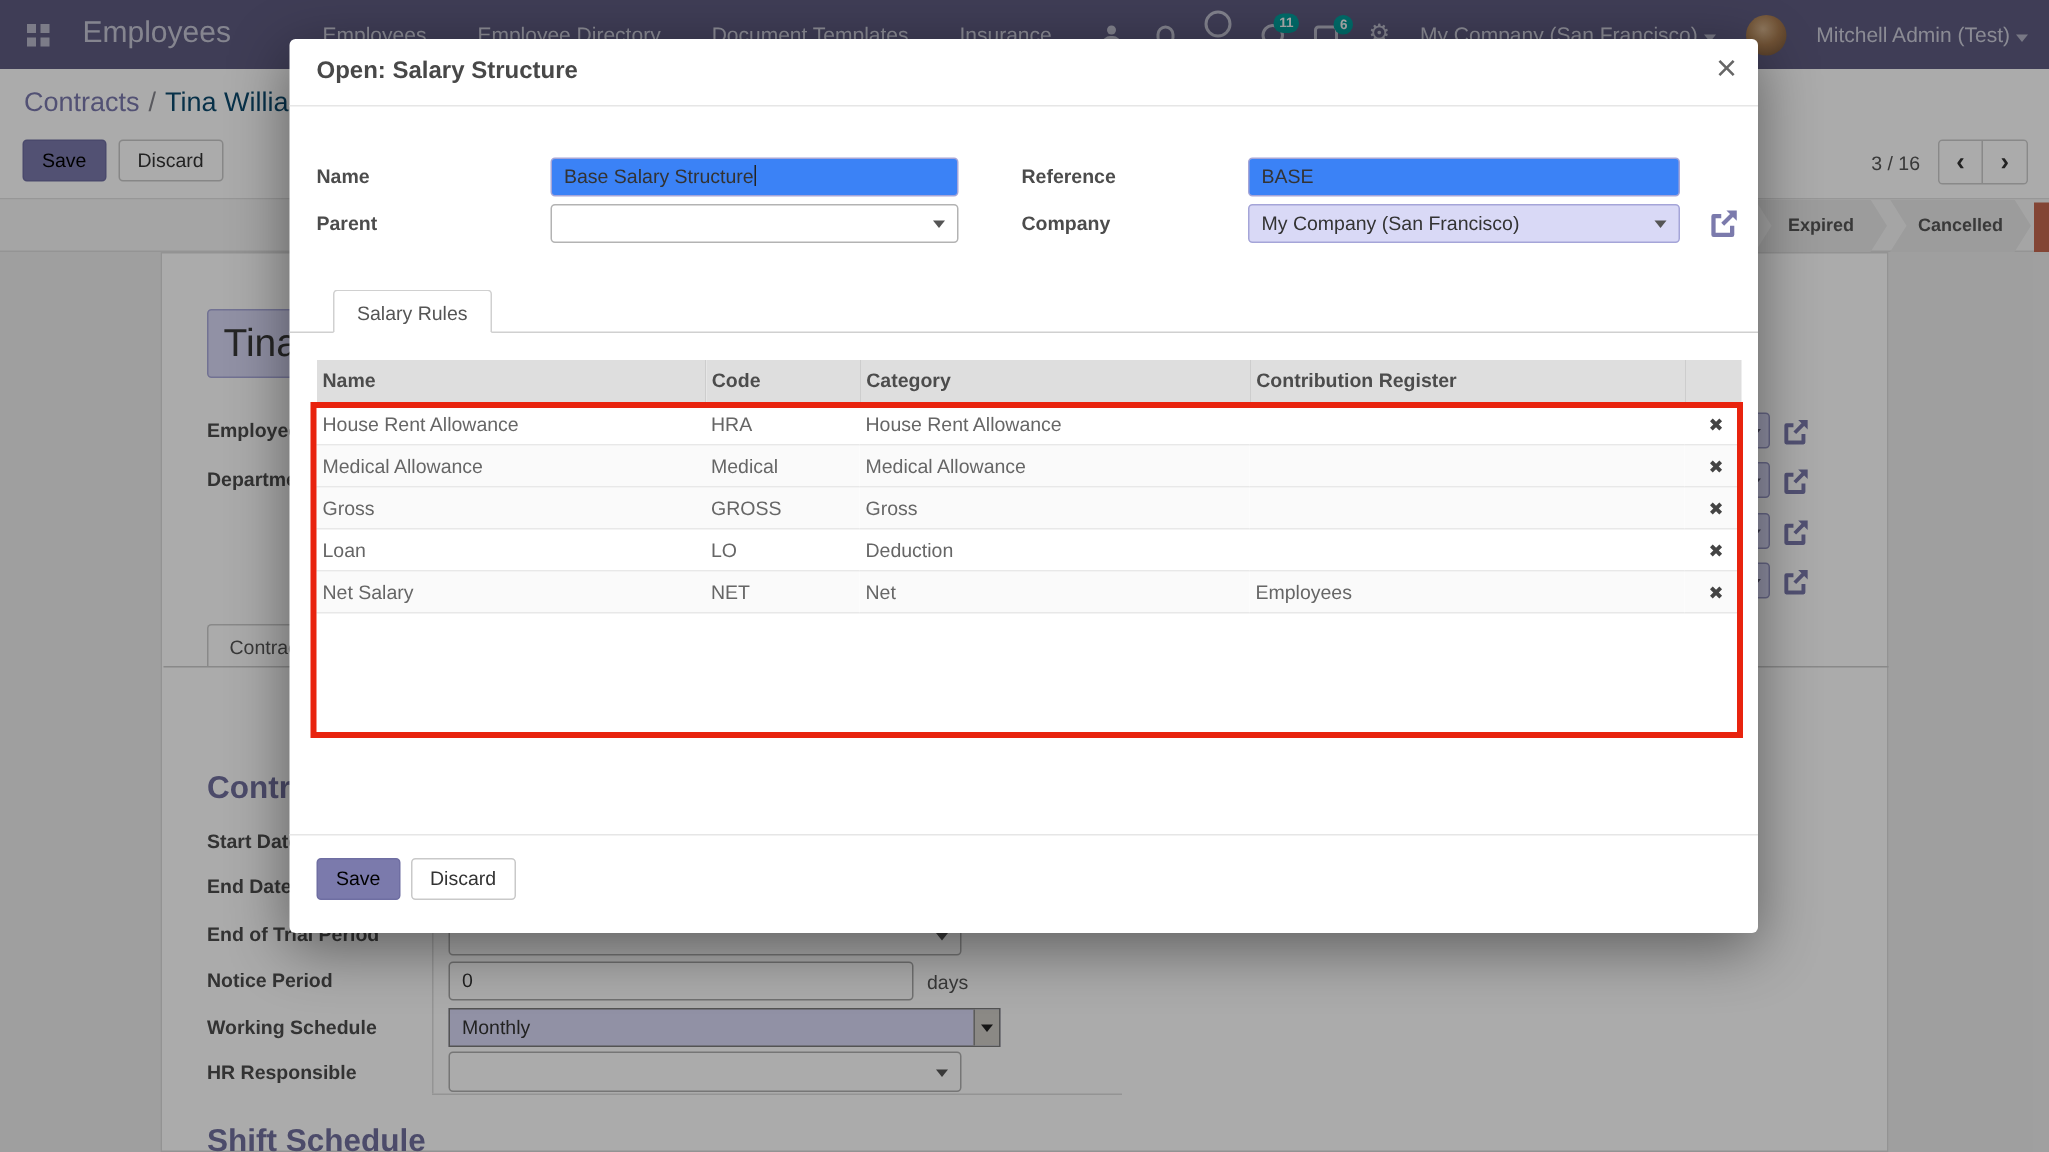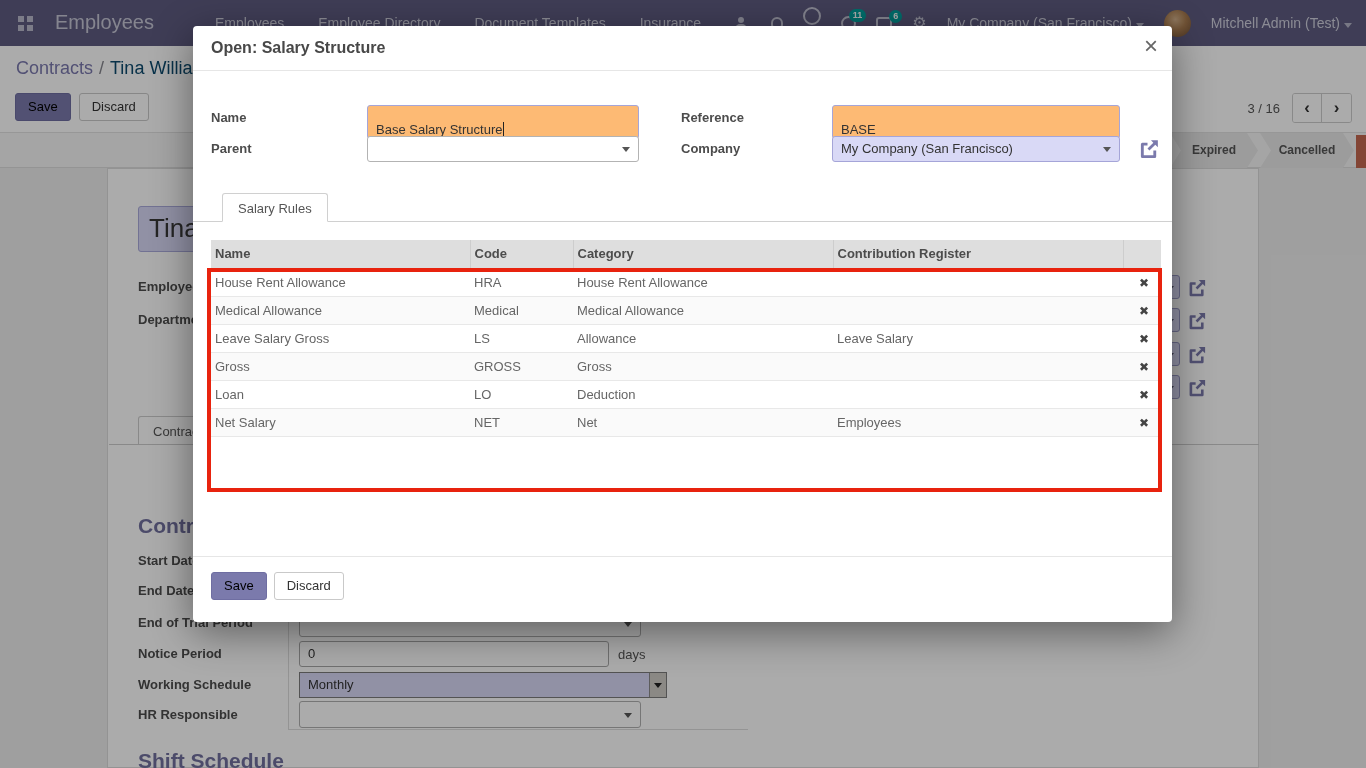--- a/index.html
+++ b/index.html
@@ -86,21 +86,21 @@
   
   .overlay { position:absolute; inset:0; background:rgba(0,0,0,0.33); z-index:10; }
 
   
   .modal { position:absolute; left:193px; top:26px; width:979px; height:596px; background:#fff; border-radius:4px; box-shadow:0 10px 40px rgba(0,0,0,0.45); z-index:20; }
   .modal-title { position:absolute; left:18px; top:13px; font-size:16px; font-weight:bold; color:#484848; }
   .modal-close { position:absolute; right:14px; top:6px; font-size:24px; color:#666; cursor:pointer; line-height:1.2; }
   .modal-hdr-line { position:absolute; left:0; top:44px; width:100%; border-top:1px solid #e6e6e6; }
 
   .m-lbl { position:absolute; font-weight:bold; color:#4c4c4c; }
-  .m-input { position:absolute; height:26px; background:#fdba74; border:1px solid #a5a5d8; border-radius:3px; font-size:13px; color:#333; padding:16px 8px; white-space:nowrap; overflow:hidden; }
+  .m-input { position:absolute; height:26px; background:#3b82f6; border:1px solid #a5a5d8; border-radius:3px; font-size:13px; color:#333; padding:4px 8px; white-space:nowrap; overflow:hidden; }
   .m-combo { position:absolute; height:26px; border-radius:3px; font-size:13px; color:#333; padding:4px 8px; }
   .m-combo .tri { position:absolute; right:8px; top:10px; }
   .combo-plain { background:#fff; border:1px solid #b3b3b3; }
   .combo-lav { background:#d9d9f6; border:1px solid #a5a5d8; }
   .cursor-bar { display:inline-block; width:1px; height:14px; background:#222; vertical-align:-2px; margin-left:1px; }
 
   .m-tab { position:absolute; left:29px; top:167px; height:29px; padding:7px 15px 0 15px; background:#fff; border:1px solid #d0d0d0; border-bottom:1px solid #fff; border-radius:3px 3px 0 0; color:#555; z-index:2; cursor:pointer; }
   .m-tabbar-line { position:absolute; left:0; top:195px; width:100%; border-top:1px solid #d0d0d0; }
 
   .rules-wrap { position:absolute; left:18px; top:214px; }
@@ -302,27 +302,20 @@
           <td></td>
           <td class="del-cell"><span class="del-x">✖</span></td>
         </tr>
         <tr class="stripe">
           <td>Medical Allowance</td>
           <td>Medical</td>
           <td>Medical Allowance</td>
           <td></td>
           <td class="del-cell"><span class="del-x">✖</span></td>
         </tr>
-        <tr>
-          <td>Leave Salary Gross</td>
-          <td>LS</td>
-          <td>Allowance</td>
-          <td>Leave Salary</td>
-          <td class="del-cell"><span class="del-x">✖</span></td>
-        </tr>
         <tr class="stripe">
           <td>Gross</td>
           <td>GROSS</td>
           <td>Gross</td>
           <td></td>
           <td class="del-cell"><span class="del-x">✖</span></td>
         </tr>
         <tr>
           <td>Loan</td>
           <td>LO</td>

